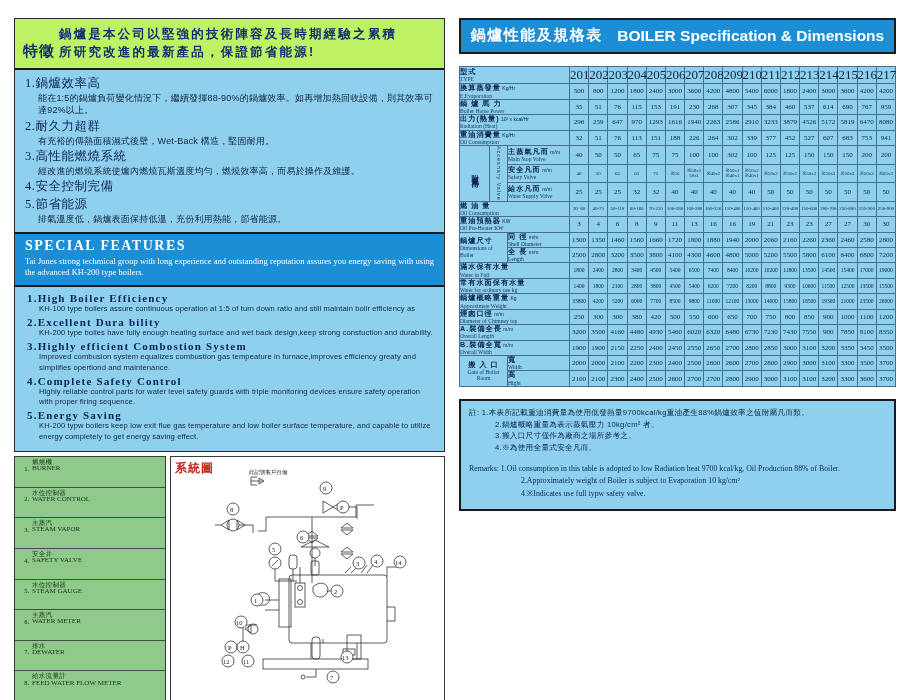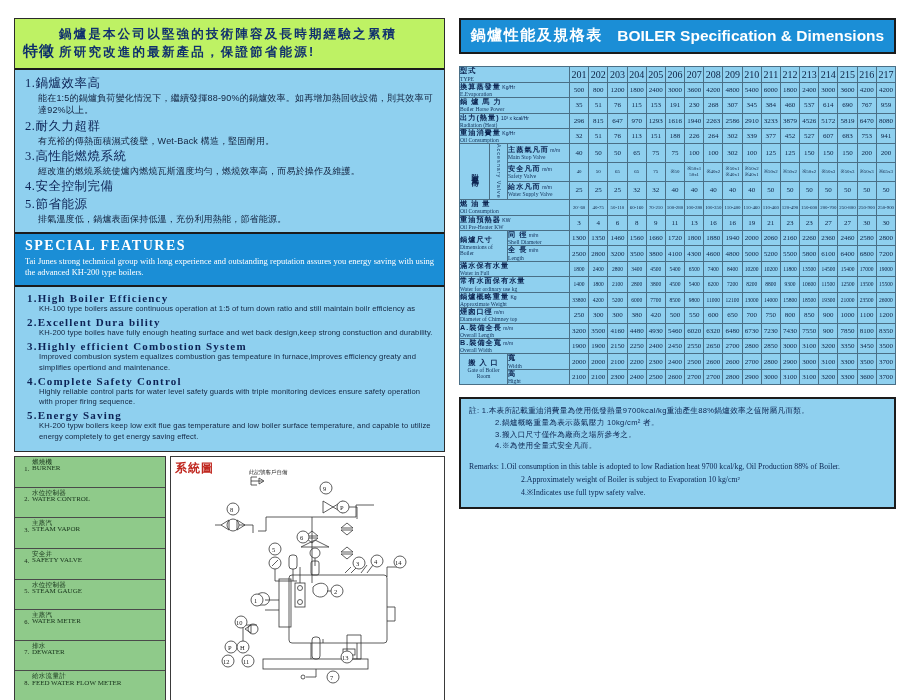--- a/index.html
+++ b/index.html
@@ -116,21 +116,21 @@
   .lbl-cn { font-size:7.2px; font-weight:bold; color:#0b2350; display:block; letter-spacing:1px; line-height:1.15; }
   .lbl-en { font-size:5.6px; color:#14345c; display:block; font-family:"Liberation Serif", serif; line-height:1.1; }
   .lbl-cn .sup { font-size:5px; font-weight:normal; letter-spacing:0; }
   .val {
     text-align:center; font-size:7px; color:#0d2244; background:#8fd0ef;
     font-family:"Liberation Serif", serif; padding:2px 0; line-height:1.15;
   }
   .val.small { font-size:5.5px; }
   .val.tiny { font-size:4.9px; }
   .hdr {
-    text-align:center; font-size:10px; font-weight:normal; color:#0d2244;
+    text-align:left; font-size:13px; font-weight:normal; color:#0d2244;
     background:#8fd0ef; padding:3px 0; font-family:"Liberation Serif", serif;
   }
   .vert {
     writing-mode:vertical-rl; text-orientation:upright;
     font-size:6px; color:#14345c; letter-spacing:1px; white-space:nowrap;
   }
   .rot-cn { font-size:7.2px; font-weight:bold; color:#0b2350; letter-spacing:2px; }
 
   .remarks {
     margin-top:12px; background:#8fd0ef; border:2px solid #1b1b1b;
@@ -499,21 +499,21 @@
             <td class="val">690</td>
             <td class="val">767</td>
             <td class="val">959</td>
           </tr>
           <tr>
             <td class="lbl-cell" colspan="3">
               <span class="lbl-cn">出力(熱量)<span class="sup">  10³ x kcal/Hr</span></span>
               <span class="lbl-en">Radiation (Heat)</span>
             </td>
             <td class="val">296</td>
-            <td class="val">815</td>
+            <td class="val">259</td>
             <td class="val">647</td>
             <td class="val">970</td>
             <td class="val">1293</td>
             <td class="val">1616</td>
             <td class="val">1940</td>
             <td class="val">2263</td>
             <td class="val">2586</td>
             <td class="val">2910</td>
             <td class="val">3233</td>
             <td class="val">3879</td>

